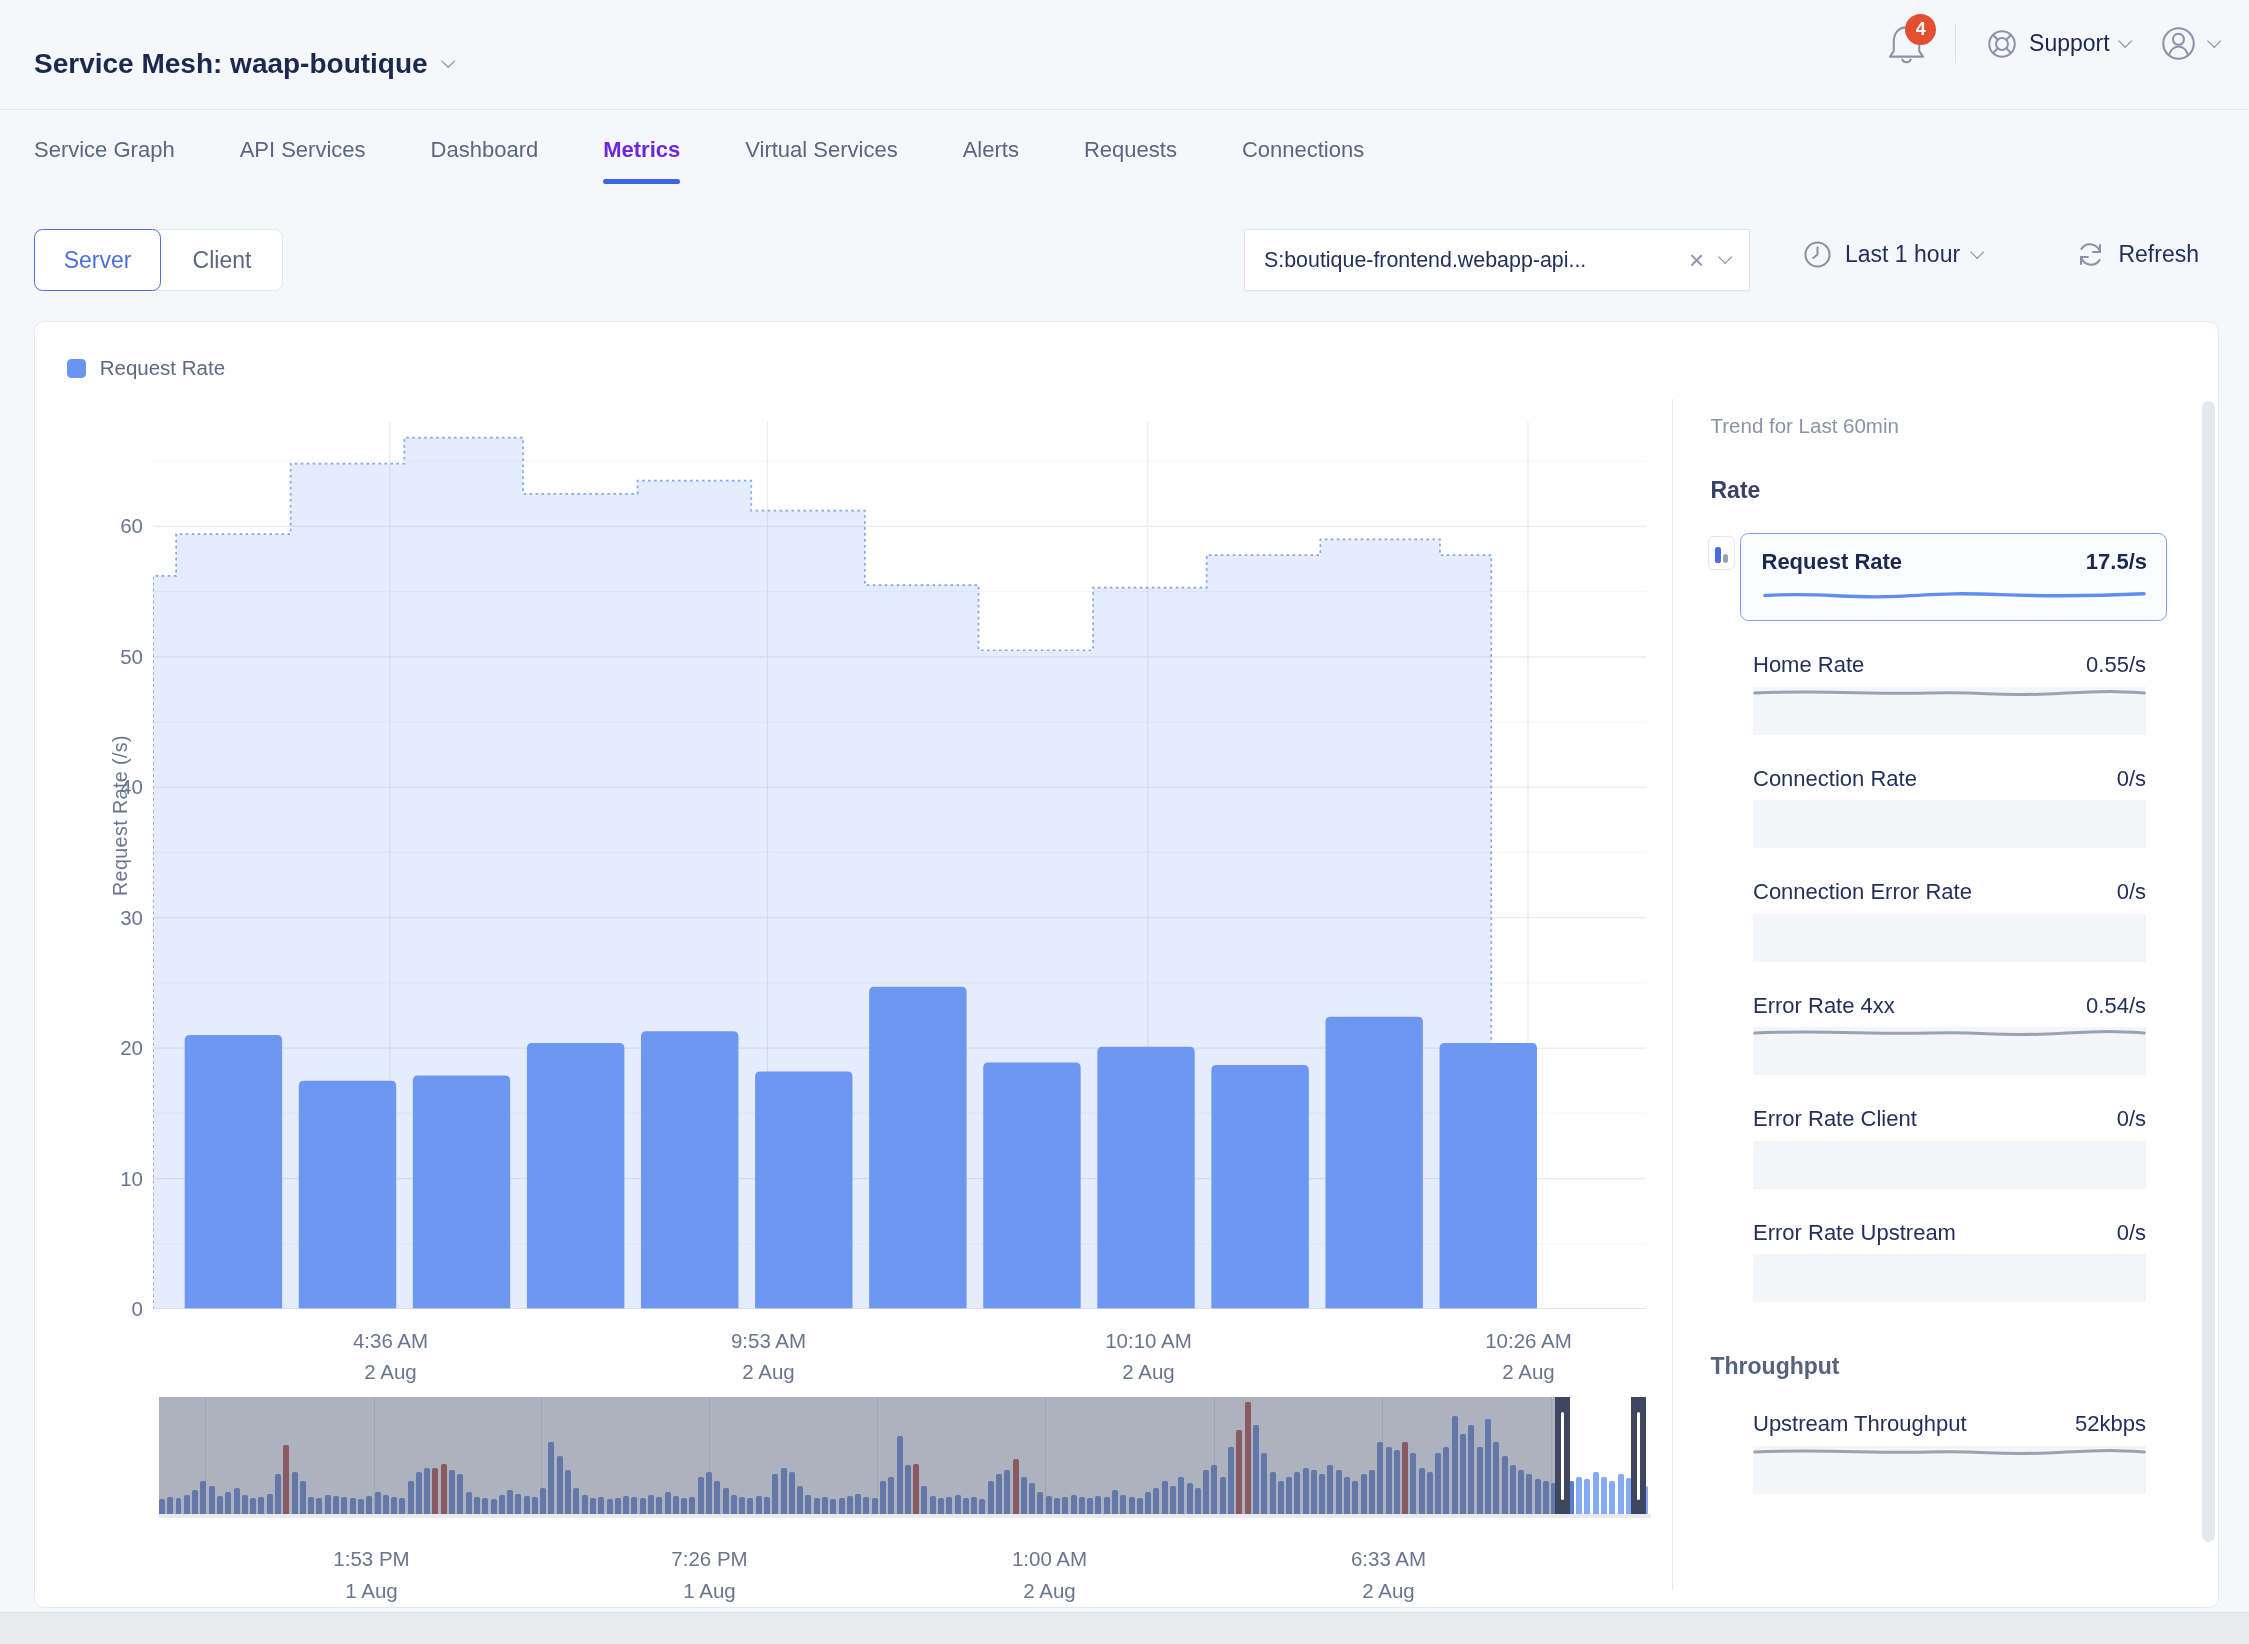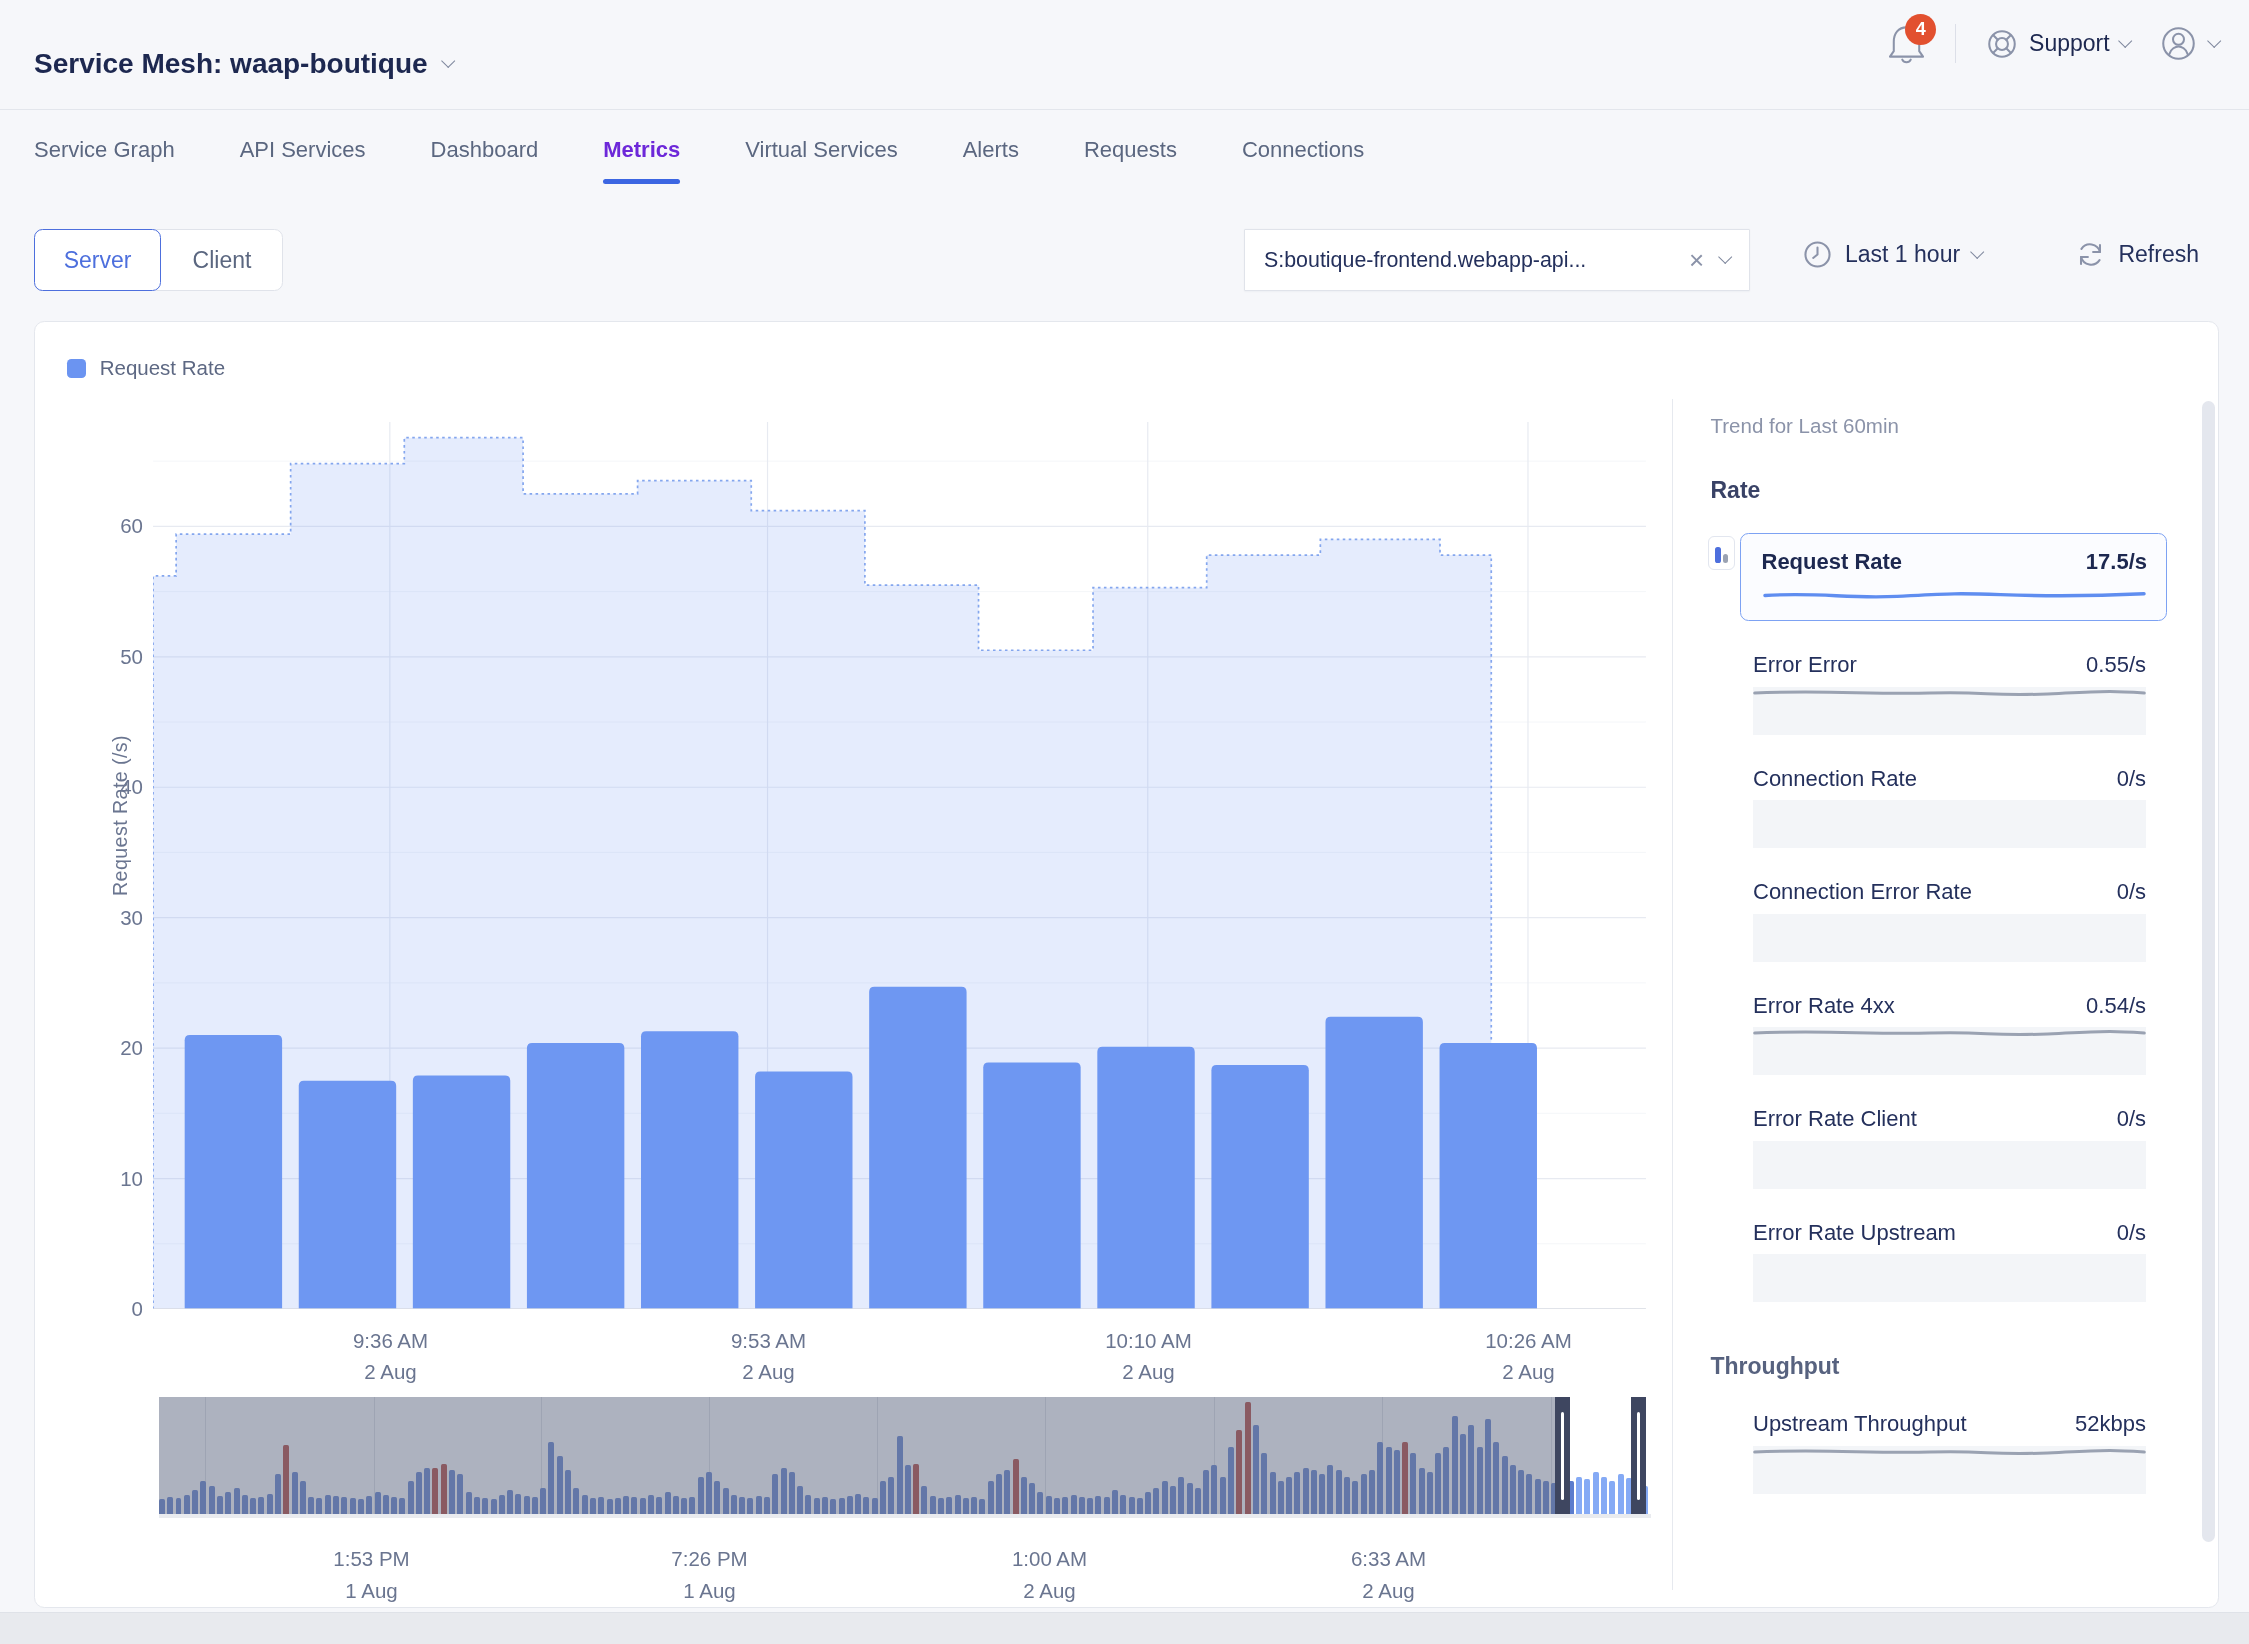--- a/index.html
+++ b/index.html
@@ -197,21 +197,21 @@
         <div class="ylab" style="left: 34px; top: 975px;">0</div>
         <div class="ylab" style="left: 34px; top: 845px;">10</div>
         <div class="ylab" style="left: 34px; top: 714px;">20</div>
         <div class="ylab" style="left: 34px; top: 584px;">30</div>
         <div class="ylab" style="left: 34px; top: 453px;">40</div>
         <div class="ylab" style="left: 34px; top: 323px;">50</div>
         <div class="ylab" style="left: 34px; top: 192px;">60</div>
       </div>
     <div id="xlabels">
         <div class="xlab" style="left: 355px; top: 1003px;">
-          <div>9:36 AM</div>
+          <div>4:36 AM</div>
           <div>2 Aug</div>
         </div>
         <div class="xlab" style="left: 733px; top: 1003px;">
           <div>9:53 AM</div>
           <div>2 Aug</div>
         </div>
         <div class="xlab" style="left: 1113px; top: 1003px;">
           <div>10:10 AM</div>
           <div>2 Aug</div>
         </div>
@@ -454,21 +454,21 @@
                 <span>Request Rate</span>
                 <span>17.5/s</span>
               </div>
               <div style="margin-top: 12px;"><svg width="385" height="17" viewBox="0 0 450 20">
                   <path d="M2 10 C 67.5 6, 99 14, 157.5 11 S 225 7, 279 9 S 382.5 11, 448 8" fill="none" stroke="#5f8df0" stroke-width="4" stroke-linecap="round"></path>
                 </svg></div>
             </div>
           </div>
           <div class="metric">
             <div class="lrow">
-              <span>Error Error</span>
+              <span>Home Rate</span>
               <span class="v">0.55/s</span>
             </div>
             <div class="sparkbox"><svg width="393" height="48" viewBox="0 0 460 56">
                 <path d="M2 7 C 82.8 3, 138 9, 207 7 S 276 11, 345 8 S 414 4, 458 7" fill="none" stroke="#9aa2b2" stroke-width="3.5" stroke-linecap="round"></path>
               </svg></div>
           </div>
           <div class="metric">
             <div class="lrow">
               <span>Connection Rate</span>
               <span class="v">0/s</span>

